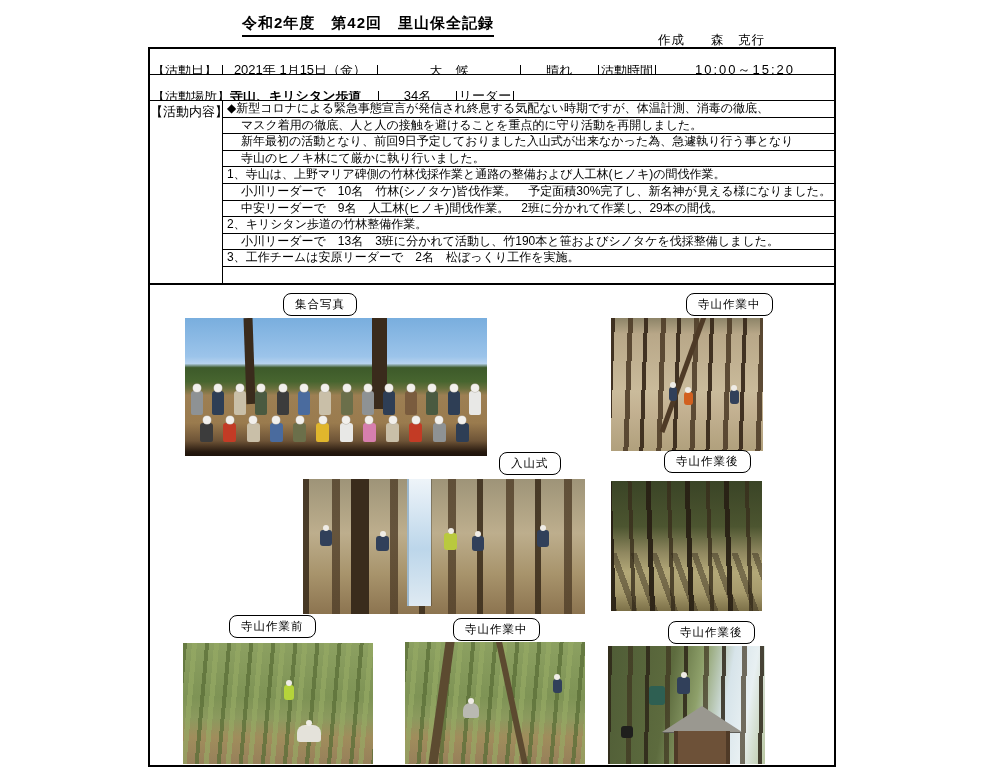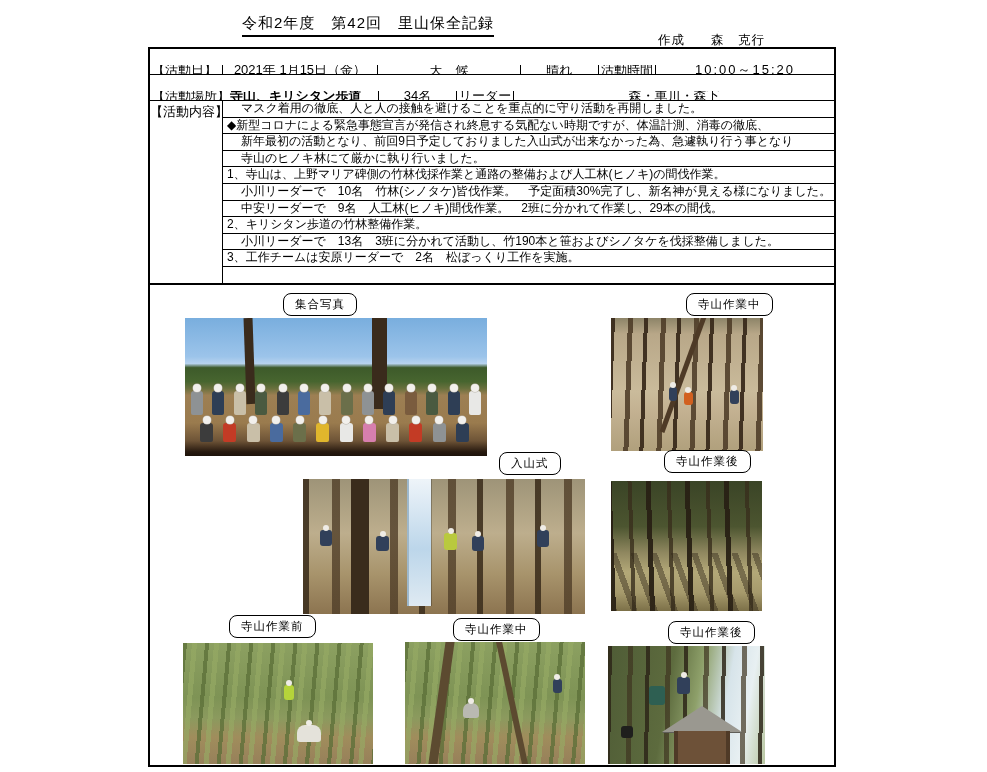--- a/index.html
+++ b/index.html
@@ -5,21 +5,21 @@
   html,body{margin:0;padding:0;background:#fff;}
   .page{
     position:relative;width:987px;height:772px;background:#ffffff;overflow:hidden;
     font-family:"Liberation Sans","DejaVu Sans",sans-serif;color:#000;
   }
   
   .title{
     position:absolute;left:148px;top:14px;width:440px;text-align:center;
   }
   .title span{
-    display:inline-block;font-size:15px;font-weight:normal;letter-spacing:1px;
+    display:inline-block;font-size:15px;font-weight:bold;letter-spacing:1px;
     border-bottom:2px solid #000;padding-bottom:2px;
   }
   .author{
     position:absolute;left:658px;top:32px;font-size:12.5px;letter-spacing:1px;
   }
   .author .gap{display:inline-block;width:26px;}
   
   .record{
     position:absolute;left:148px;top:47px;width:684px;height:716px;
     border:2px solid #000;background:#fff;
@@ -163,28 +163,27 @@
       <div class="cell w6 last time-val">10:00～15:20</div>
     </div>
 
     <div class="row">
       <div class="cell left w12">
         <span>【活動場所】</span>
           <span class="place-name">寺山、キリシタン歩道</span>
       </div>
       <div class="cell w4">34名</div>
       <div class="cell w5">リーダー</div>
-      <div class="cell w6 last">森・車川・森下</div>
     </div>
 
     <div class="content-row">
       <div class="content-label">【活動内容】</div>
       <div class="content-lines">
+        <div class="line ind0">◆新型コロナによる緊急事態宣言が発信され終息する気配ない時期ですが、体温計測、消毒の徹底、</div>
         <div class="line ind1">マスク着用の徹底、人と人の接触を避けることを重点的に守り活動を再開しました。</div>
-        <div class="line ind0">◆新型コロナによる緊急事態宣言が発信され終息する気配ない時期ですが、体温計測、消毒の徹底、</div>
         <div class="line ind1">新年最初の活動となり、前回9日予定しておりました入山式が出来なかった為、急遽執り行う事となり</div>
         <div class="line ind1">寺山のヒノキ林にて厳かに執り行いました。</div>
         <div class="line ind0">1、寺山は、上野マリア碑側の竹林伐採作業と通路の整備および人工林(ヒノキ)の間伐作業。</div>
         <div class="line ind1">小川リーダーで　10名　竹林(シノタケ)皆伐作業。　予定面積30%完了し、新名神が見える様になりました。</div>
         <div class="line ind1">中安リーダーで　9名　人工林(ヒノキ)間伐作業。　2班に分かれて作業し、29本の間伐。</div>
         <div class="line ind0">2、キリシタン歩道の竹林整備作業。</div>
         <div class="line ind1">小川リーダーで　13名　3班に分かれて活動し、竹190本と笹およびシノタケを伐採整備しました。</div>
         <div class="line ind0">3、工作チームは安原リーダーで　2名　松ぼっくり工作を実施。</div>
         <div class="line-spacer"></div>
       </div>

